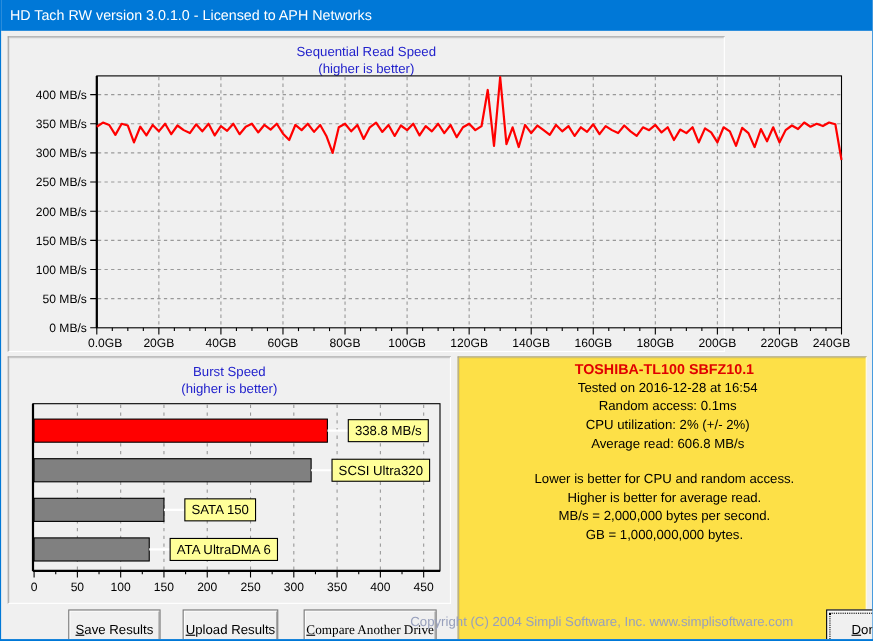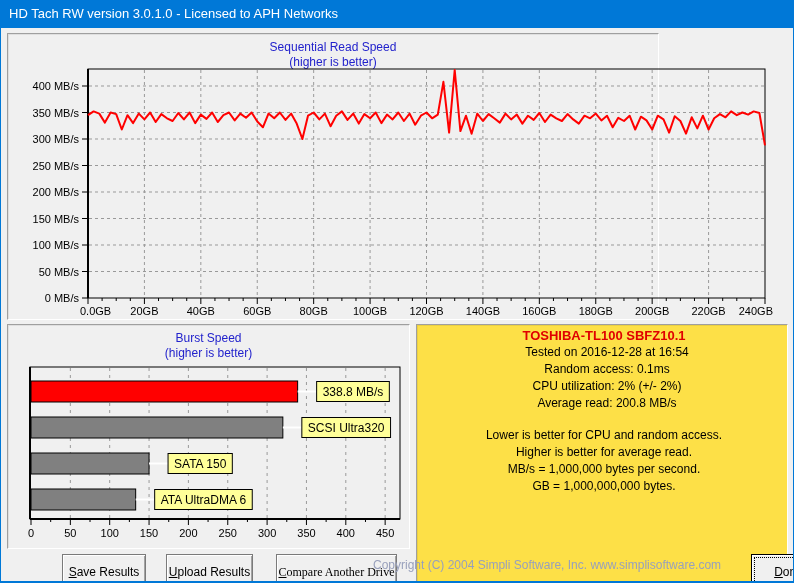--- a/index.html
+++ b/index.html
@@ -240,27 +240,27 @@
         <text x="152.671" y="178.5" font-size="12" fill="#000">ATA UltraDMA 6</text>
       </svg>
   </div>
 
   <div class="panel panel-info">
     <div class="info-title">TOSHIBA-TL100 SBFZ10.1</div>
     <div class="info-details" id="info-details">
         <div>Tested on 2016-12-28 at 16:54</div>
         <div>Random access: 0.1ms</div>
         <div>CPU utilization: 2% (+/- 2%)</div>
-        <div>Average read: 200.8 MB/s</div>
+        <div>Average read: 606.8 MB/s</div>
       </div>
     <div class="info-gap"></div>
     <div class="info-notes" id="info-notes">
         <div>Lower is better for CPU and random access.</div>
         <div>Higher is better for average read.</div>
-        <div>MB/s = 1,000,000 bytes per second.</div>
+        <div>MB/s = 2,000,000 bytes per second.</div>
         <div>GB = 1,000,000,000 bytes.</div>
       </div>
   </div>
 
   <button class="btn btn-save">
     <span class="accel">S</span><span>ave Results</span>
   </button>
   <button class="btn btn-upload">
     <span class="accel">U</span><span>pload Results</span>
   </button>

